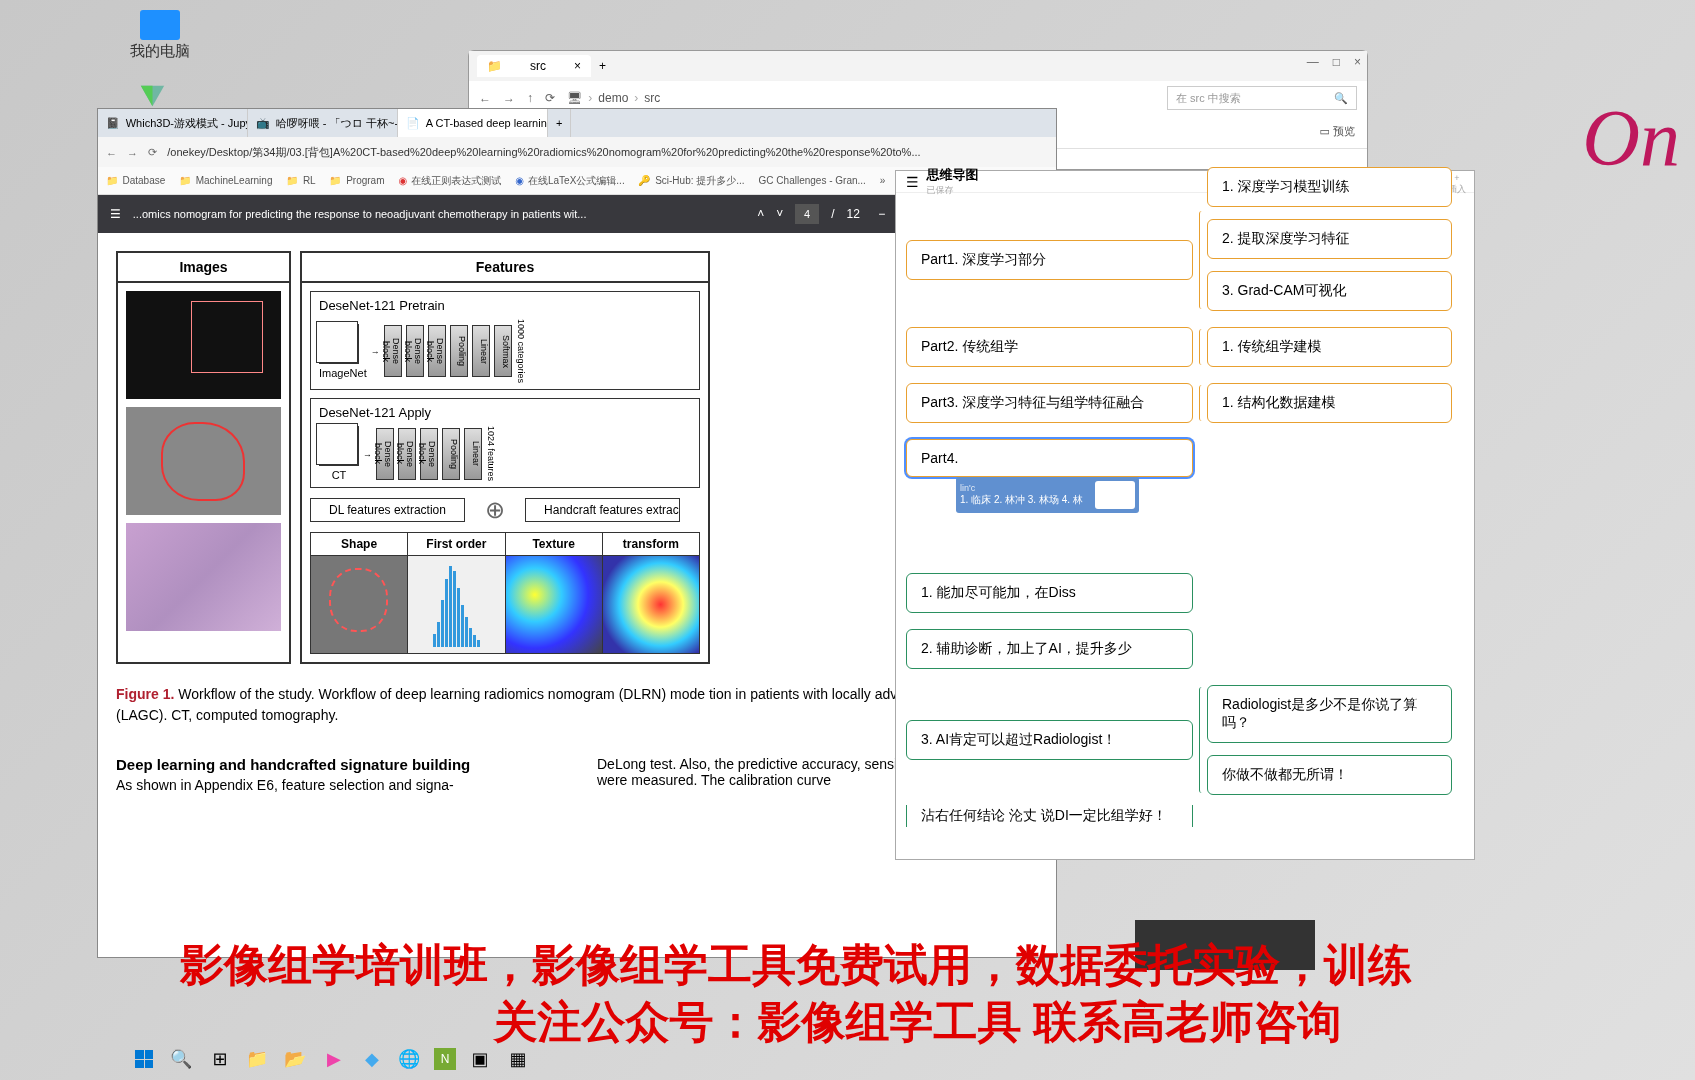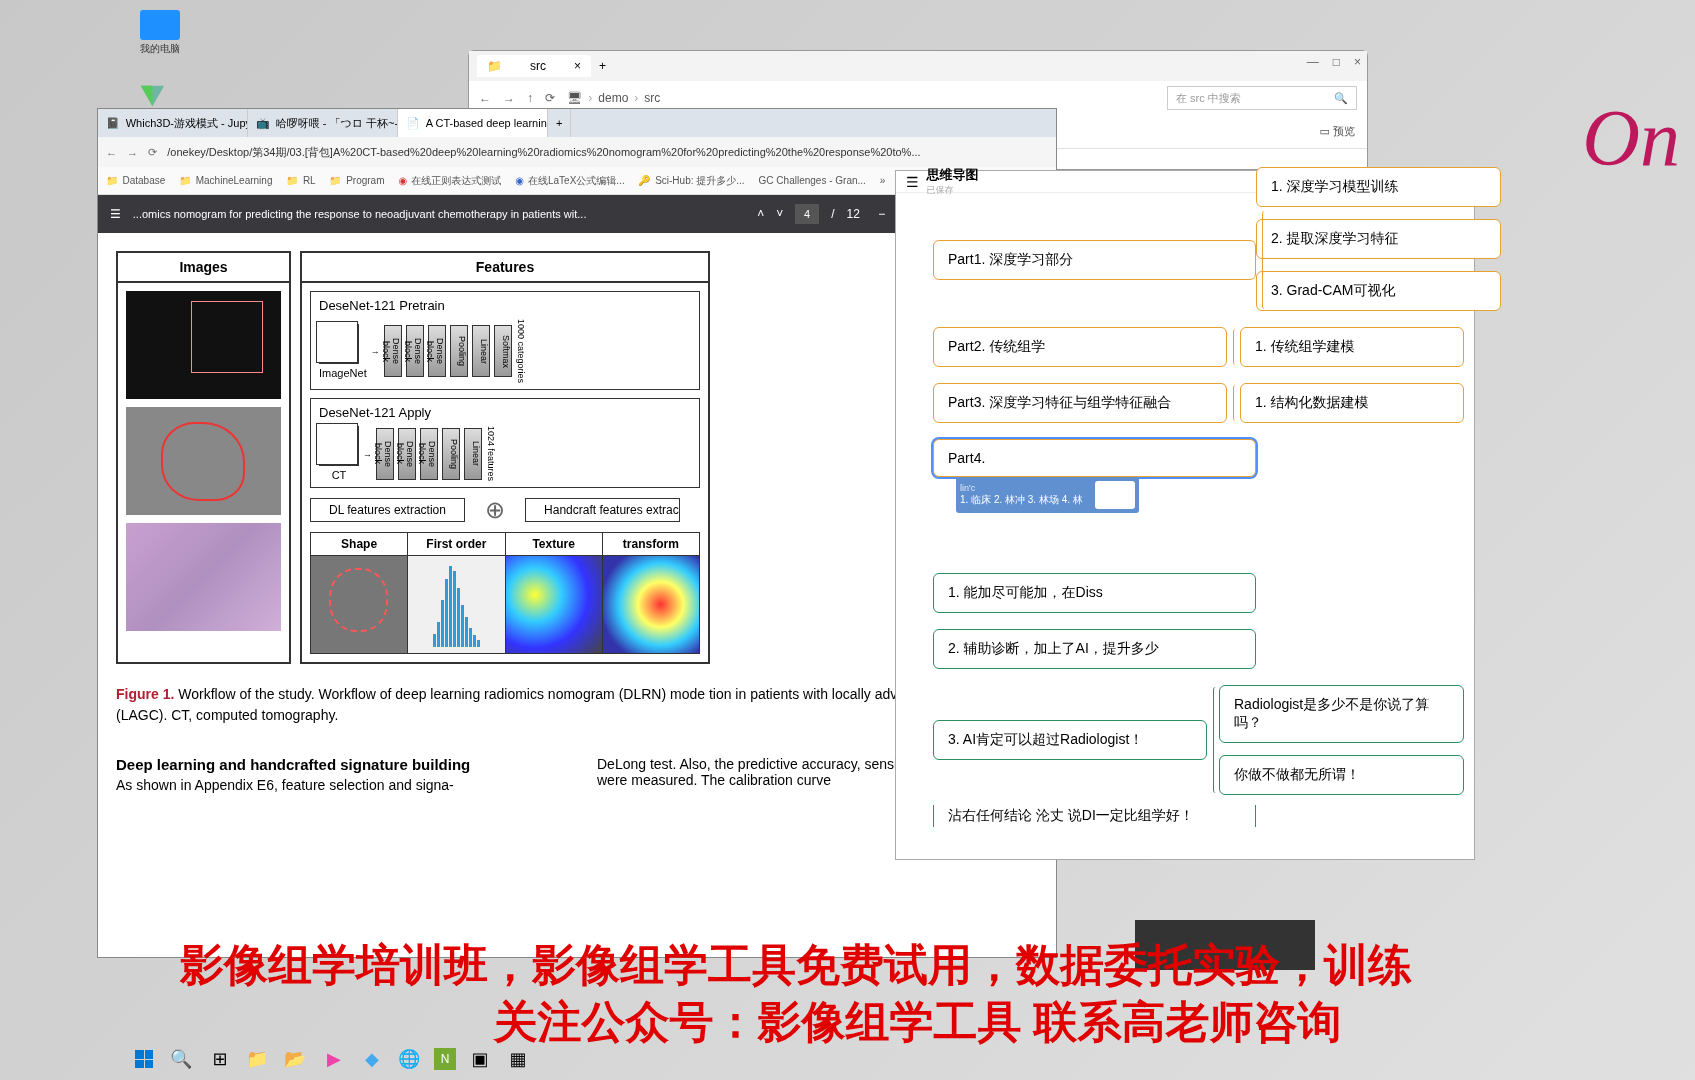--- a/index.html
+++ b/index.html
@@ -2,21 +2,21 @@
 <html><head>
 <meta charset="utf-8">
 <style>
 * { margin: 0; padding: 0; box-sizing: border-box; font-family: "Microsoft YaHei", Arial, sans-serif; }
 body { width: 1695px; height: 1080px; background: #d4d4d4; position: relative; overflow: hidden; }
 
 
 .desktop { position: absolute; inset: 0; background: linear-gradient(135deg, #c8c8c8, #e0e0e0); }
 .desktop-icon { position: absolute; top: 10px; left: 130px; text-align: center; width: 60px; }
 .desktop-icon .monitor { width: 40px; height: 30px; background: #1e90ff; margin: 0 auto 2px; border-radius: 3px; }
-.desktop-icon .label { font-size: 10px; color: #333; }
+.desktop-icon .label { font-size: 15px; color: #333; }
 .recycle { position: absolute; top: 80px; left: 135px; width: 40px; height: 40px; }
 .recycle svg { width: 35px; height: 35px; }
 
 
 .browser-window { position: absolute; top: 108px; left: 97px; width: 960px; height: 850px; background: #fff; border: 1px solid #888; }
 .browser-addr { height: 30px; background: #f5f5f5; display: flex; align-items: center; padding: 0 8px; font-size: 11px; gap: 10px; }
 .nav-arrow { color: #666; }
 .addr-text { flex: 1; color: #333; overflow: hidden; white-space: nowrap; }
 .browser-bookmarks { height: 28px; background: #fafafa; display: flex; align-items: center; padding: 0 8px; gap: 14px; font-size: 10px; color: #555; border-bottom: 1px solid #ddd; overflow: hidden; }
 .bookmark { display: flex; align-items: center; gap: 4px; white-space: nowrap; }
@@ -90,21 +90,21 @@
 
 .mindmap-window { position: absolute; top: 170px; left: 895px; width: 580px; height: 690px; background: #fff; border: 1px solid #aaa; }
 .mm-titlebar { height: 22px; display: flex; align-items: center; padding: 0 10px; font-size: 12px; gap: 8px; border-bottom: 1px solid #eee; }
 .mm-hamburger { font-size: 14px; }
 .mm-title { font-weight: bold; font-size: 13px; }
 .mm-sub { font-size: 9px; color: #aaa; }
 .mm-toolbar { position: absolute; top: 2px; right: 8px; display: flex; gap: 10px; font-size: 9px; color: #aaa; }
 .mm-toolbar-item { text-align: center; }
 .mm-body { padding: 10px 10px; position: relative; height: calc(100% - 22px); }
 .mm-node { border: 1.5px solid; border-radius: 6px; padding: 10px 14px; font-size: 14px; background: #fff; margin: 6px 0; }
-.mm-left { width: 323px; margin-left: 27px; }
+.mm-left { width: 287px; }
 .mm-right { width: 245px; }
 .orange { border-color: #e8a030; }
 .green { border-color: #2a9060; }
 .mm-node.active { box-shadow: 0 0 0 2px #5090ff; }
 .ime-popup { position: absolute; background: #6090d0; color: #fff; font-size: 10px; padding: 4px 4px; border-radius: 3px; display: flex; gap: 12px; align-items: center; }
 .ime-thumb { width: 40px; height: 28px; background: #fff; border-radius: 3px; }
 
 .bracket { width: 14px; position: relative; align-self: stretch; }
 .bracket::before { content: ""; position: absolute; left: 6px; top: 8px; bottom: 8px; width: 2px; border-left: 1.5px solid; border-radius: 6px 0 0 6px; }
 .bracket.orange::before { border-color: #e8a030; }

